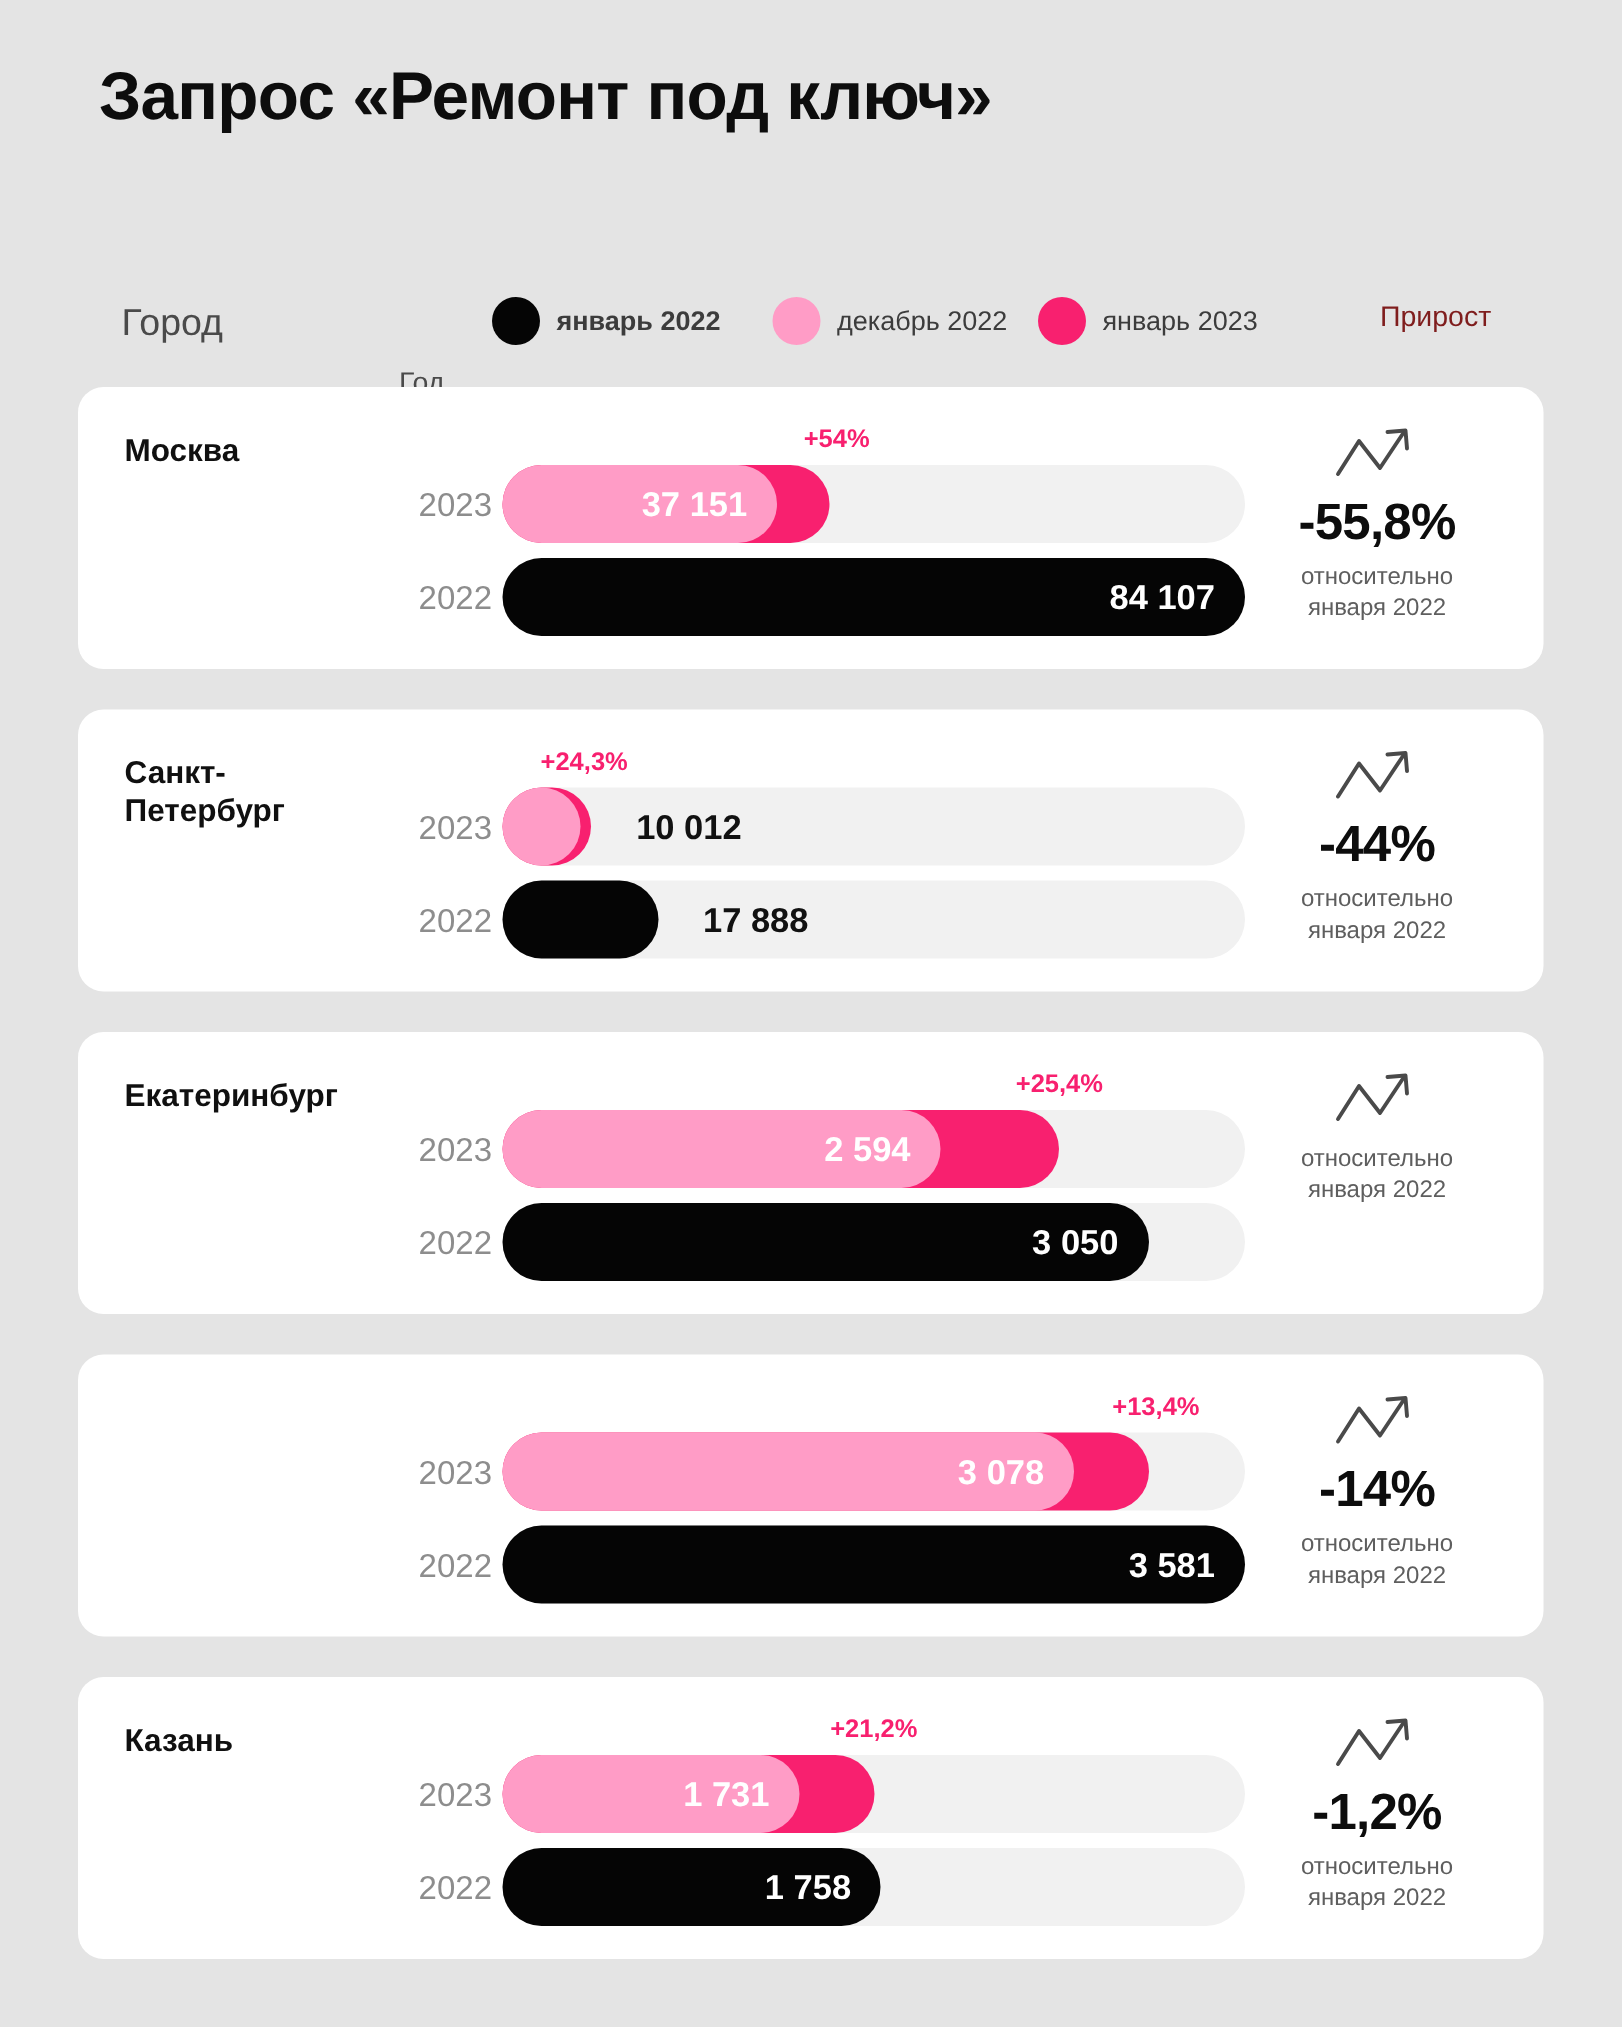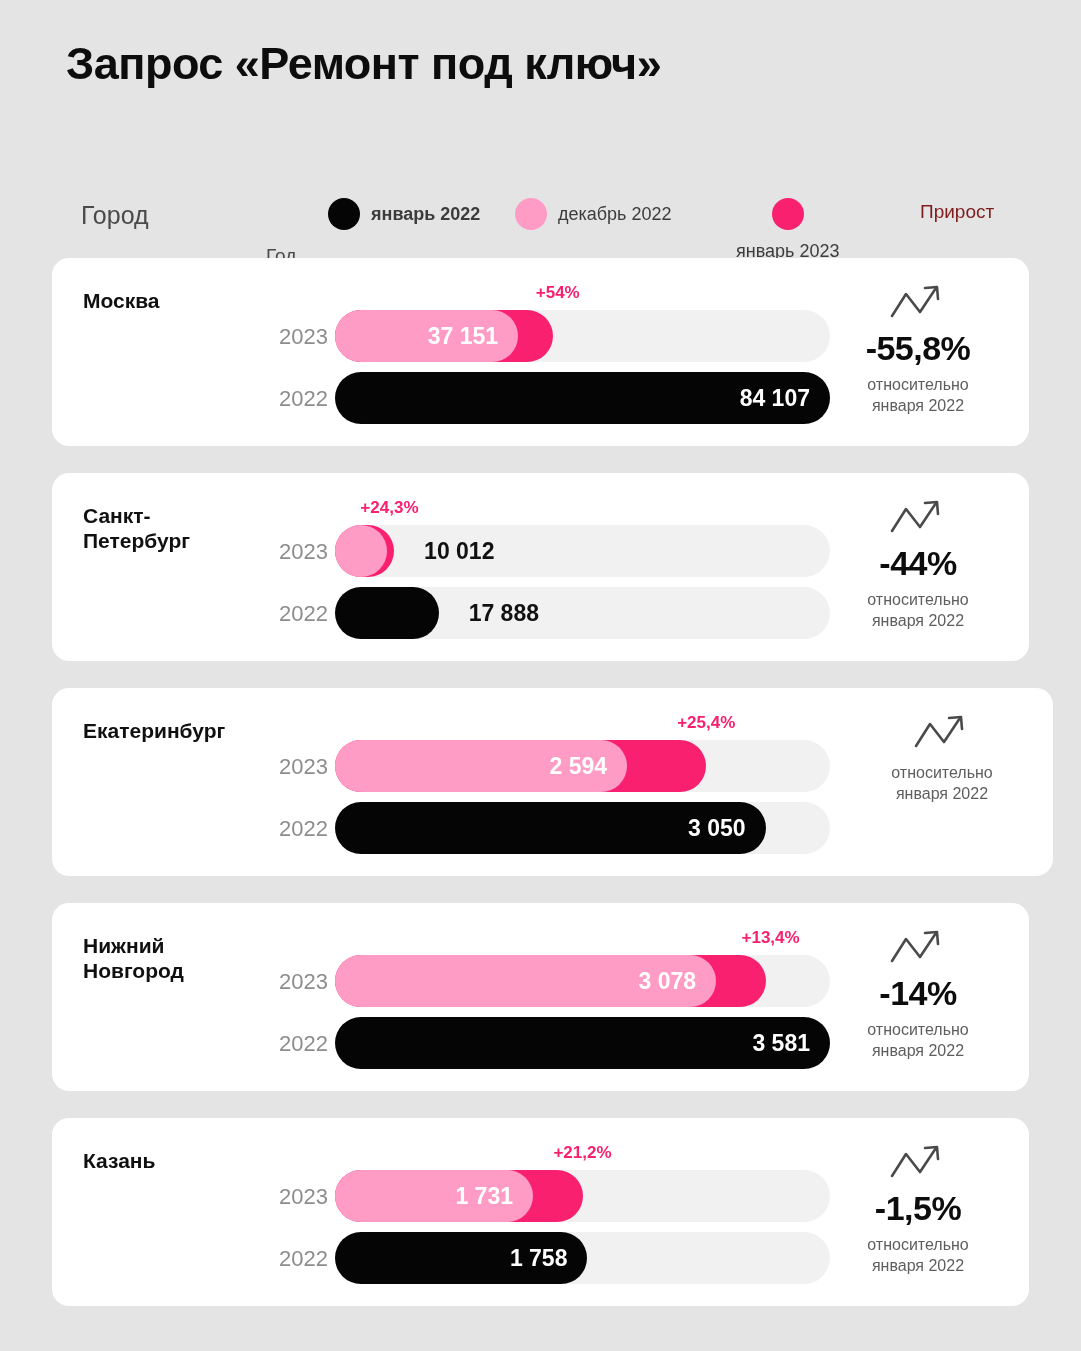--- a/index.html
+++ b/index.html
@@ -20,32 +20,32 @@
   }
 
   
   .legend { position:absolute; left:0; top:198px; width:1081px; height:34px; }
   .legend-city  { position:absolute; left:81px;  top:3px; font-size:25px; color:#4a4a4a; }
   .legend-year  { position:absolute; left:266px; top:3px; font-size:19px; color:#4a4a4a;margin-top:44px; }
   .legend-grow  { position:absolute; left:920px; top:3px; font-size:19px; color:#7f1d1d; }
   .legend-item  { position:absolute; top:0; display:flex; align-items:center; gap:11px; }
   .legend-item.li0 { left:328px;font-weight:bold; }
   .legend-item.li1 { left:515px; }
-  .legend-item.li2 { left:736px;flex-direction:column; }
+  .legend-item.li2 { left:692px; }
   .legend-dot { width:32px; height:32px; border-radius:50%; flex:none; }
   .legend-label { font-size:18px; color:#3c3c3c; white-space:nowrap; }
 
   
   .card {
     position:absolute; left:52px; width:977px;
     background:#ffffff; border-radius:17px;
   }
   .card.c0 { top:258px;  height:188px; }
   .card.c1 { top:473px;  height:188px; }
-  .card.c2 { top:688px;  height:188px;padding-left:24px; }
+  .card.c2 { top:688px;  height:188px; }
   .card.c3 { top:903px;  height:188px; }
   .card.c4 { top:1118px; height:188px; }
 
   .city-name {
     position:absolute; left:31px; top:30px;
     font-size:21px; font-weight:bold; color:#101010;
     line-height:25px; width:200px;
   }
 
   
@@ -230,22 +230,20 @@
         <path d="M36 6 L48 5 L49 17" stroke="#4a4a4a" stroke-width="2.6" stroke-linecap="round" stroke-linejoin="round"></path>
       </svg>
       <div class="delta-note">
         <span>относительно</span><br>
         <span>января 2022</span>
       </div>
     </div>
   </div>
 
   <div class="card c3">
-    <div class="city-name" style="white-space:pre-line">Нижний
-Новгород</div>
 
     <div class="bar-row r2023">
       <div class="year-label">2023</div>
       <div class="track">
         <div class="fill fill-hot" style="width:87%"></div>
         <div class="fill fill-light" style="width:77%">
           <span class="val-in">3 078</span>
         </div>
         <div class="growth" style="left:88%">+13,4%</div>
       </div>
@@ -294,21 +292,21 @@
           <span class="val-in">1 758</span>
         </div>
       </div>
     </div>
 
     <div class="delta-col">
       <svg class="trend-icon" width="58" height="44" viewBox="0 0 58 44" fill="none">
         <path d="M3 34 L17 12 L31 30 L47 6" stroke="#4a4a4a" stroke-width="2.6" stroke-linecap="round" stroke-linejoin="round"></path>
         <path d="M36 6 L48 5 L49 17" stroke="#4a4a4a" stroke-width="2.6" stroke-linecap="round" stroke-linejoin="round"></path>
       </svg>
-      <div class="delta-value">-1,5%</div>
+      <div class="delta-value">-1,2%</div>
       <div class="delta-note">
         <span>относительно</span><br>
         <span>января 2022</span>
       </div>
     </div>
   </div>
 
 </div>
 
 </body></html>

